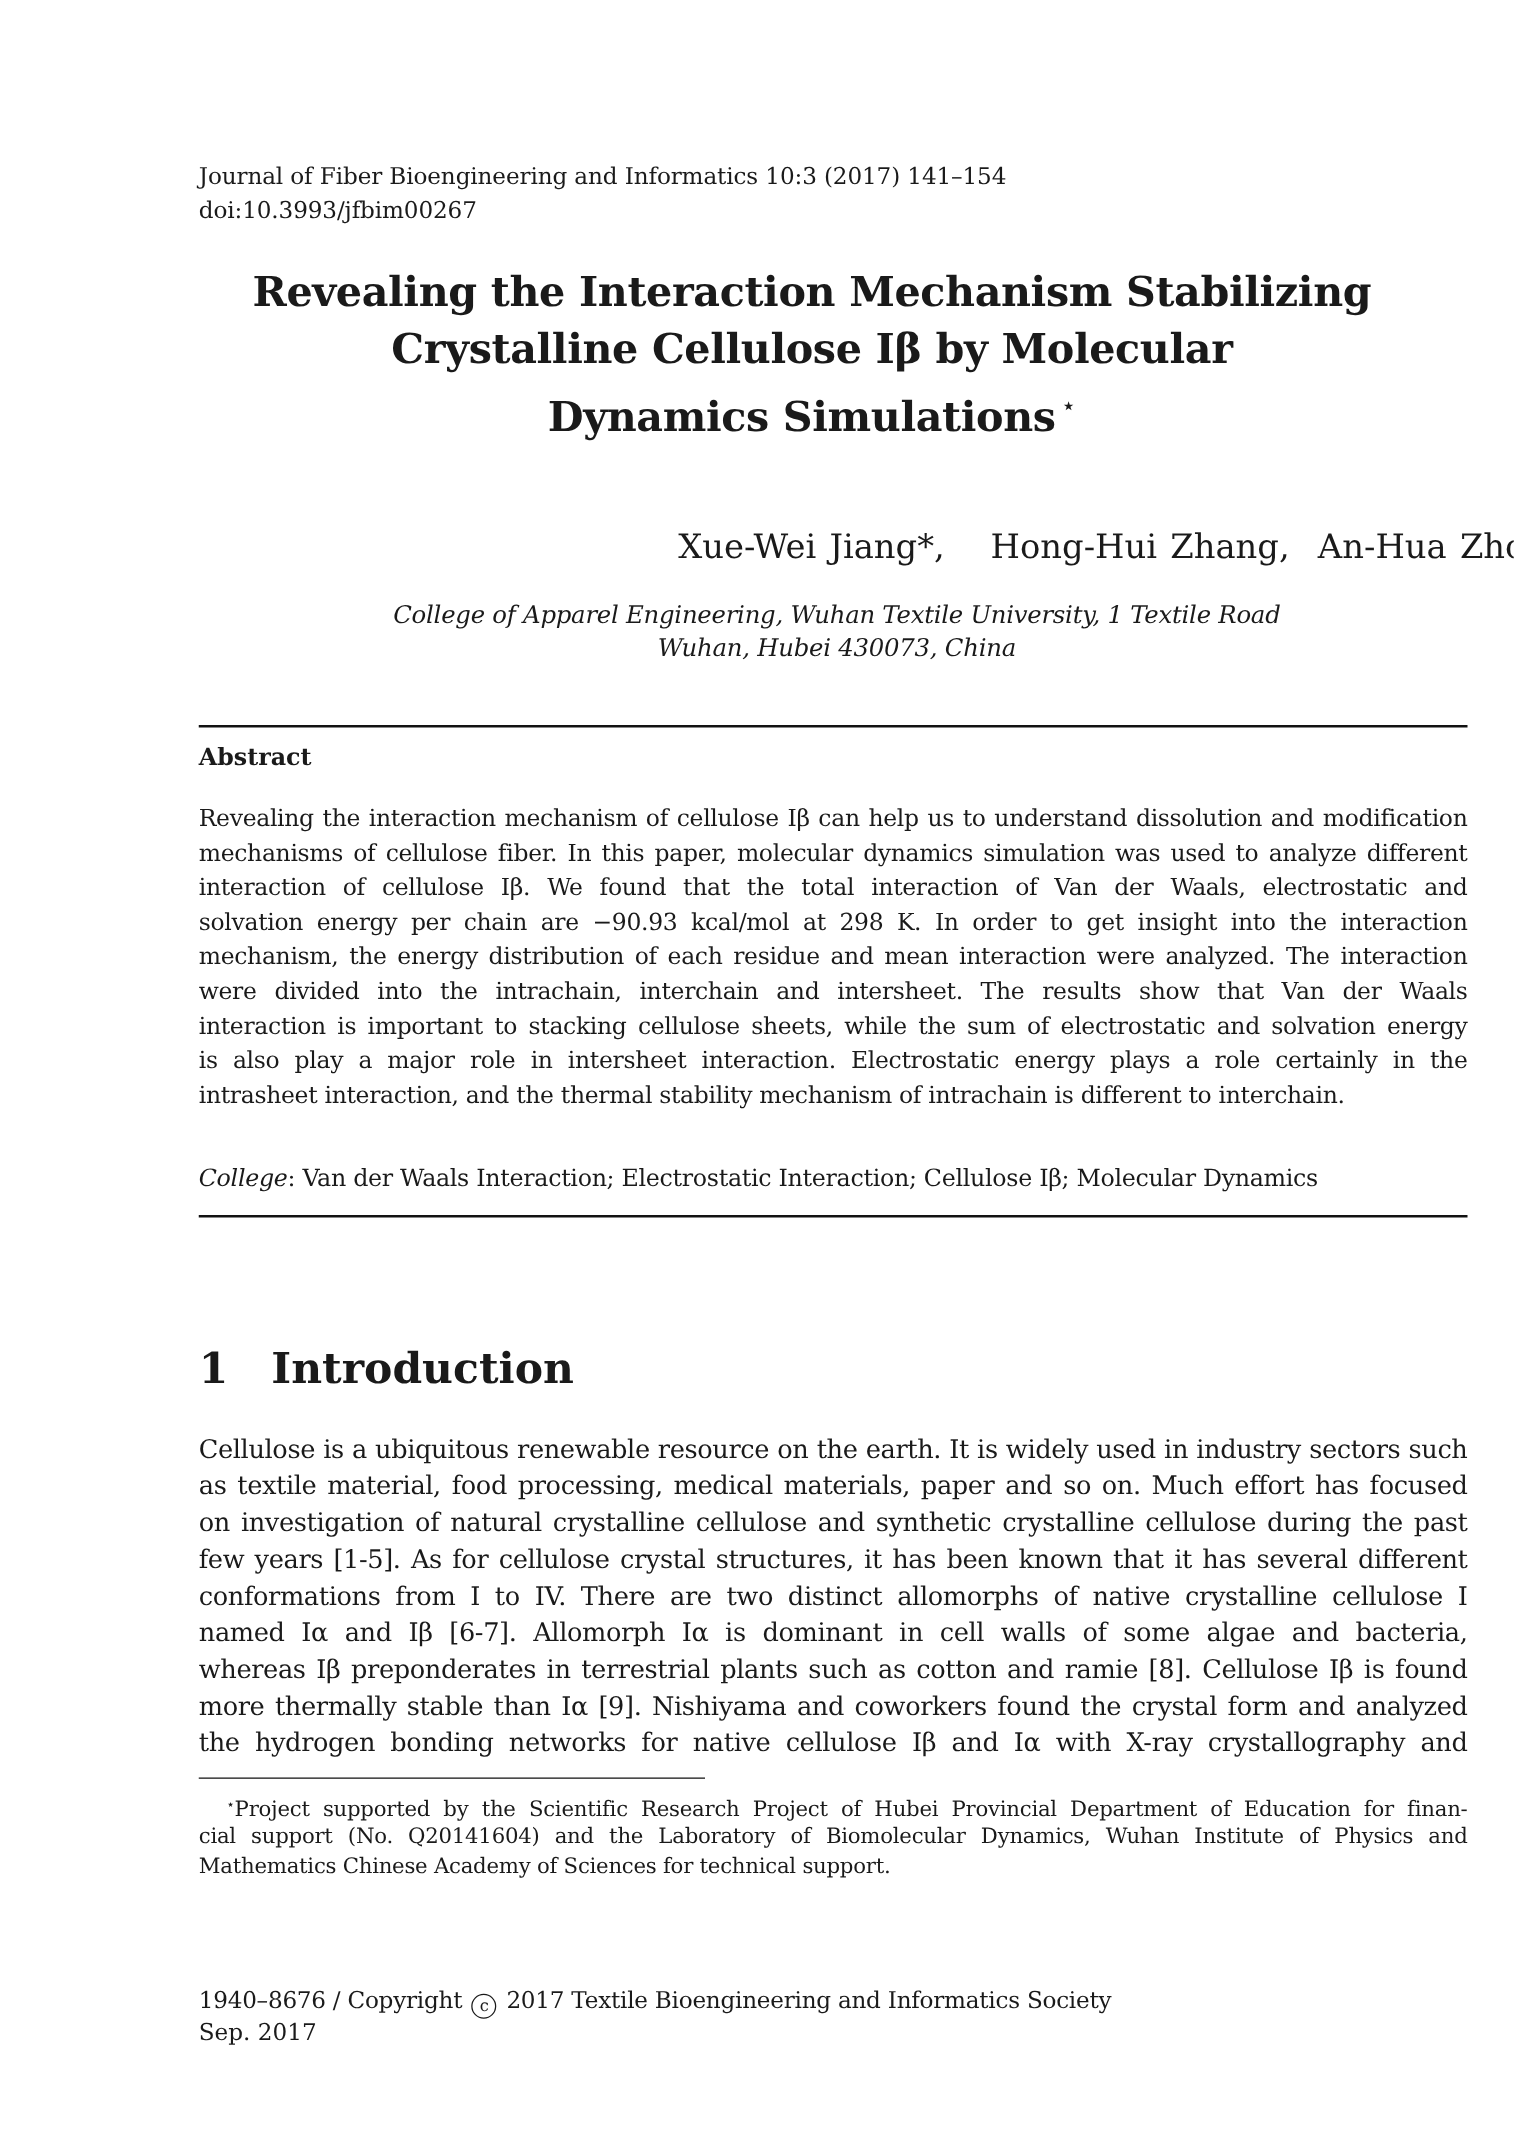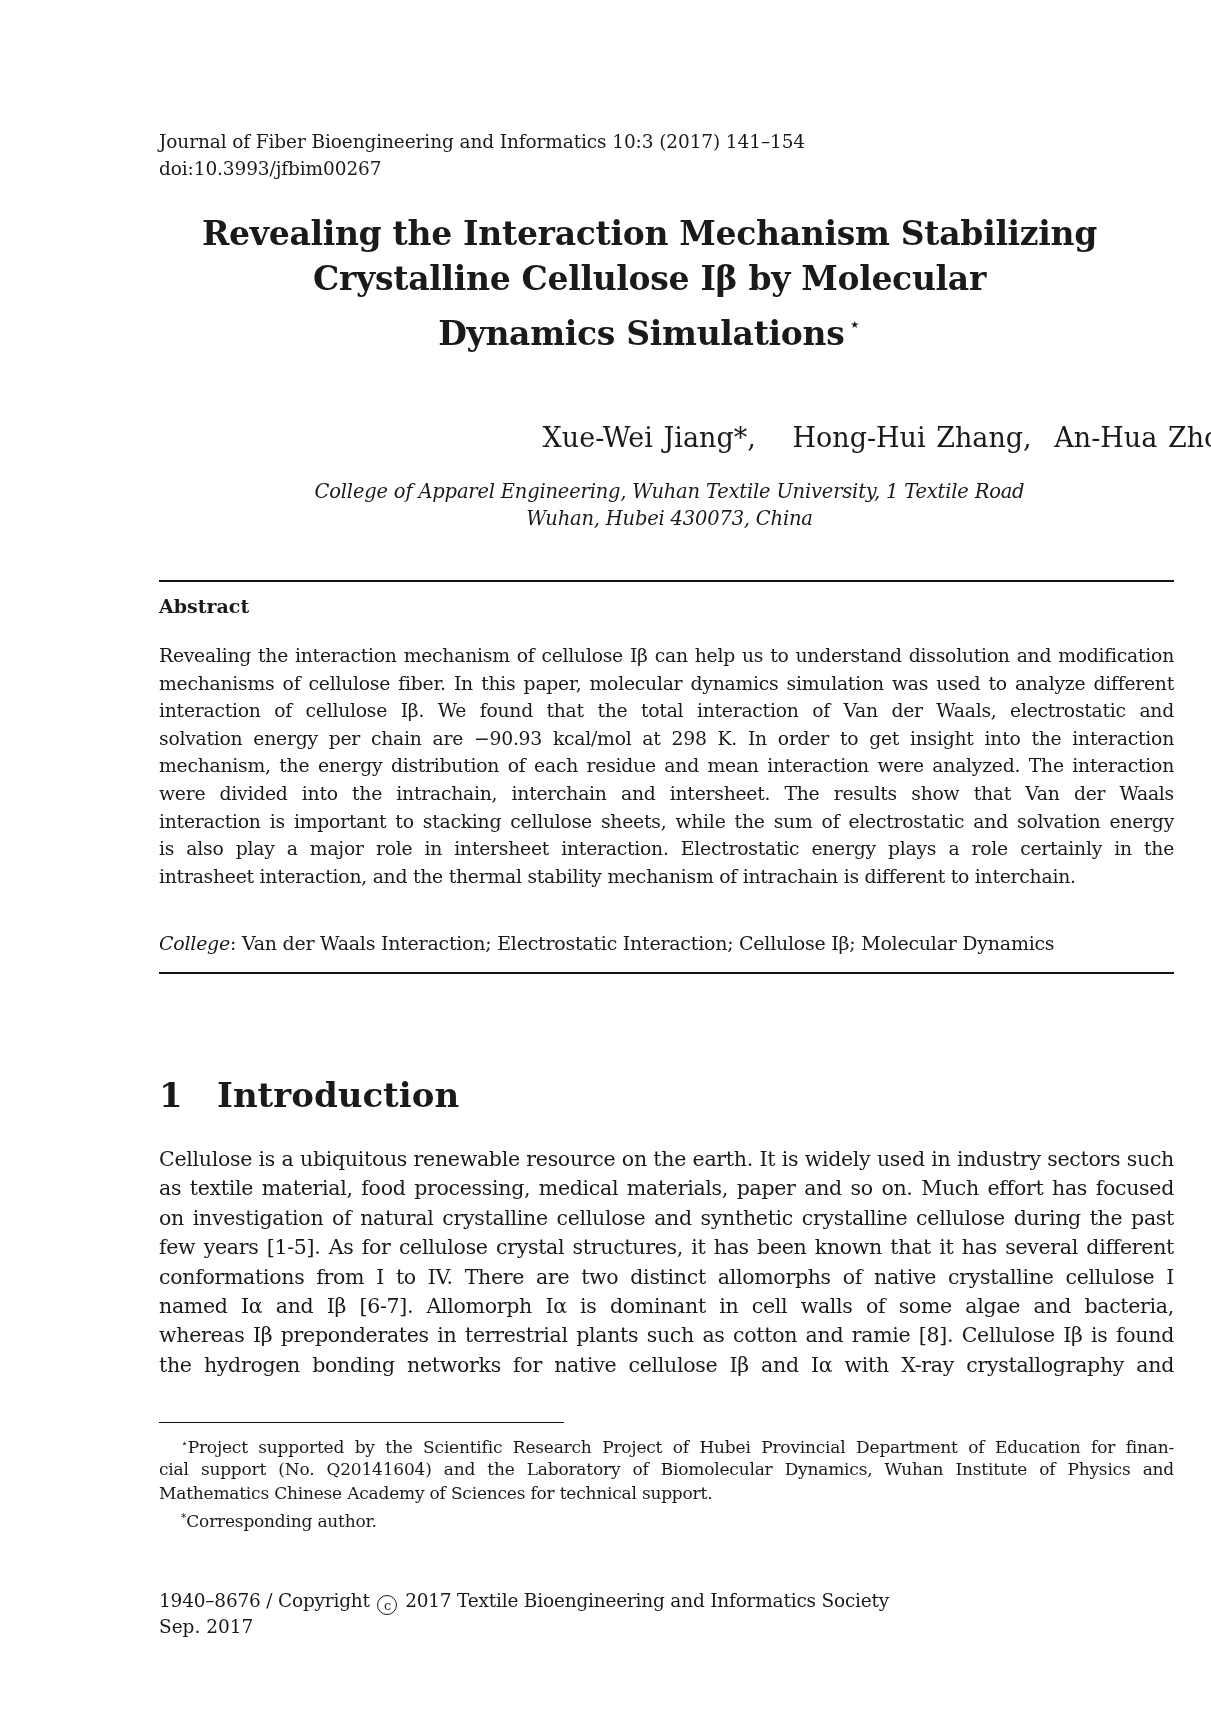--- a/index.html
+++ b/index.html
@@ -101,26 +101,26 @@
 <div class="abs section-heading"><span class="num">1</span><span>Introduction</span></div>
 
 <div class="abs para" id="intro-body">
   <span class="ln">Cellulose is a ubiquitous renewable resource on the earth.  It is widely used in industry sectors such</span>
   <span class="ln">as textile material, food processing, medical materials, paper and so on. Much effort has focused</span>
   <span class="ln">on investigation of natural crystalline cellulose and synthetic crystalline cellulose during the past</span>
   <span class="ln">few years [1-5]. As for cellulose crystal structures, it has been known that it has several different</span>
   <span class="ln">conformations from I to IV. There are two distinct allomorphs of native crystalline cellulose I</span>
   <span class="ln">named Iα and Iβ [6-7].  Allomorph Iα is dominant in cell walls of some algae and bacteria,</span>
   <span class="ln">whereas Iβ preponderates in terrestrial plants such as cotton and ramie [8]. Cellulose Iβ is found</span>
+  <span class="ln">more thermally stable than Iα [9]. Nishiyama and coworkers found the crystal form and analyzed</span>
   <span class="ln">the hydrogen bonding networks for native cellulose Iβ and Iα with X-ray crystallography and</span>
 </div>
 
 <div class="abs fn-rule"></div>
 
 <div class="abs footnotes">
   <span class="ln indent"><sup>⋆</sup><span>Project supported by the Scientific Research Project of Hubei Provincial Department of Education for finan-</span></span>
   <span class="ln">cial support (No.  Q20141604) and the Laboratory of Biomolecular Dynamics, Wuhan Institute of Physics and</span>
   <span class="ln last">Mathematics Chinese Academy of Sciences for technical support.</span>
-  <span class="ln last indent"><sup>*</sup><span>Corresponding author.</span></span>
 </div>
 
 <div class="abs copyright"><span>1940–8676 / Copyright</span> <span class="copy-icon">c</span> <span>2017 Textile Bioengineering and Informatics Society</span></div>
 <div class="abs pubdate">Sep. 2017</div>
 
 </body></html>

